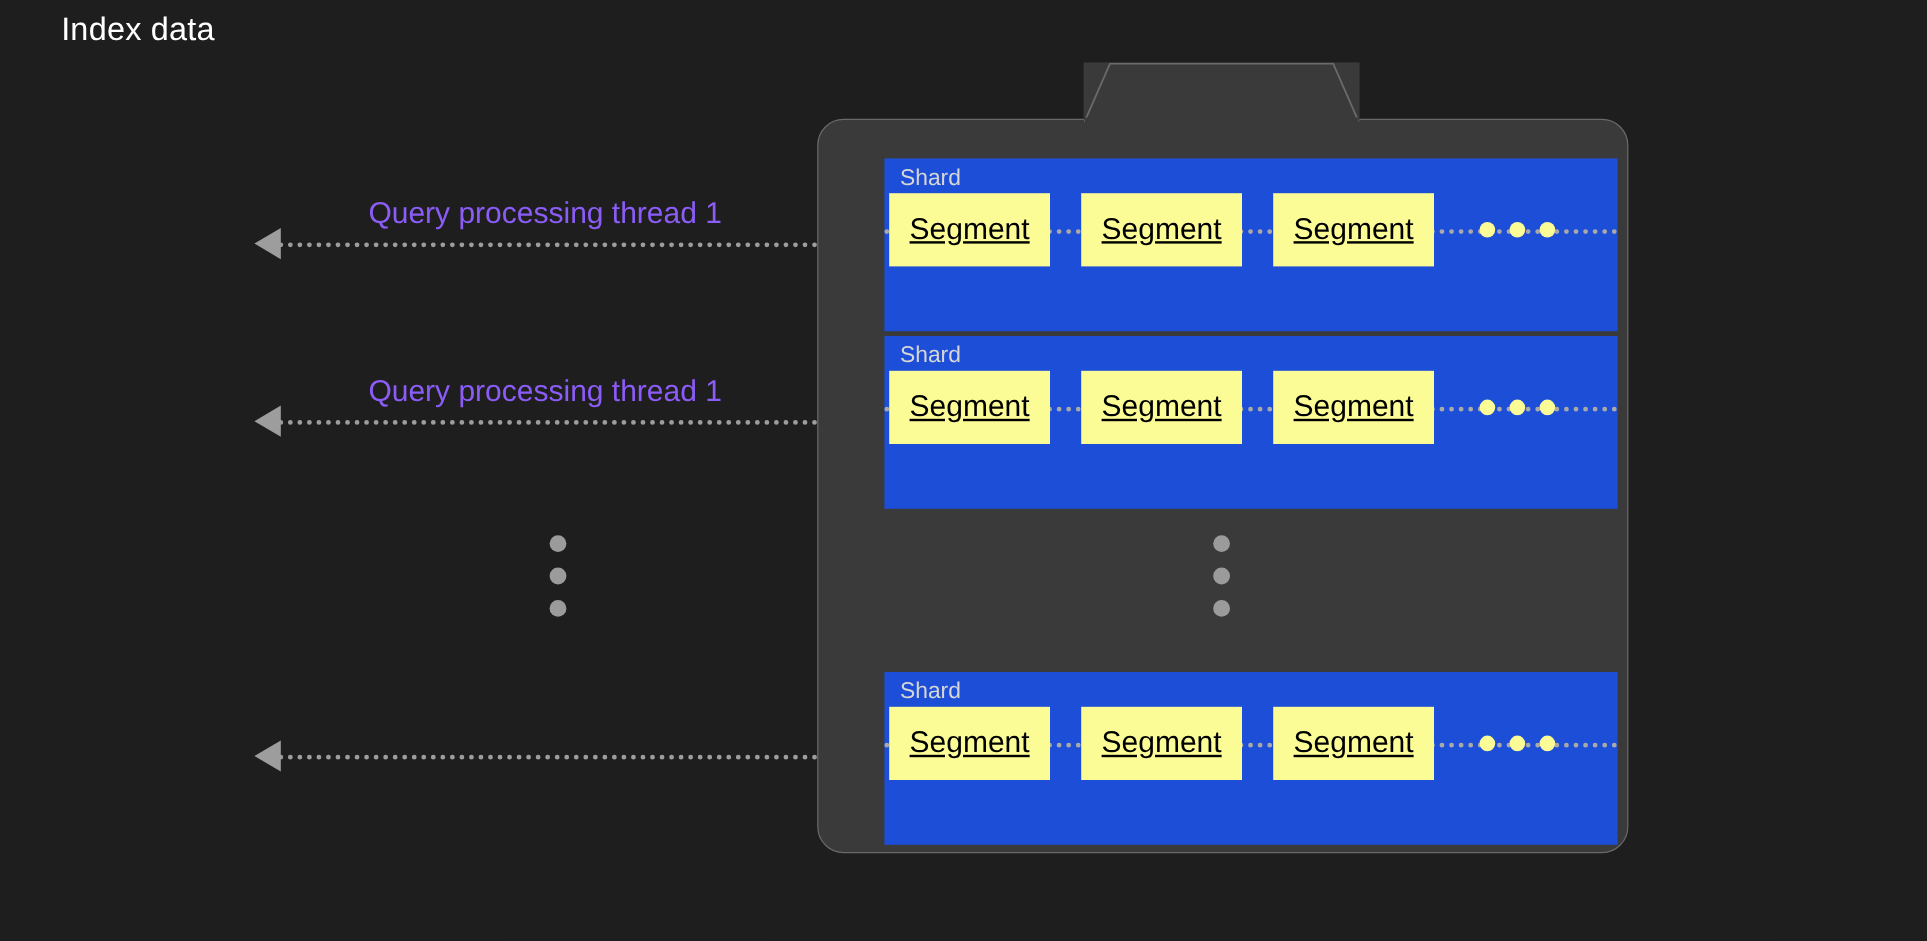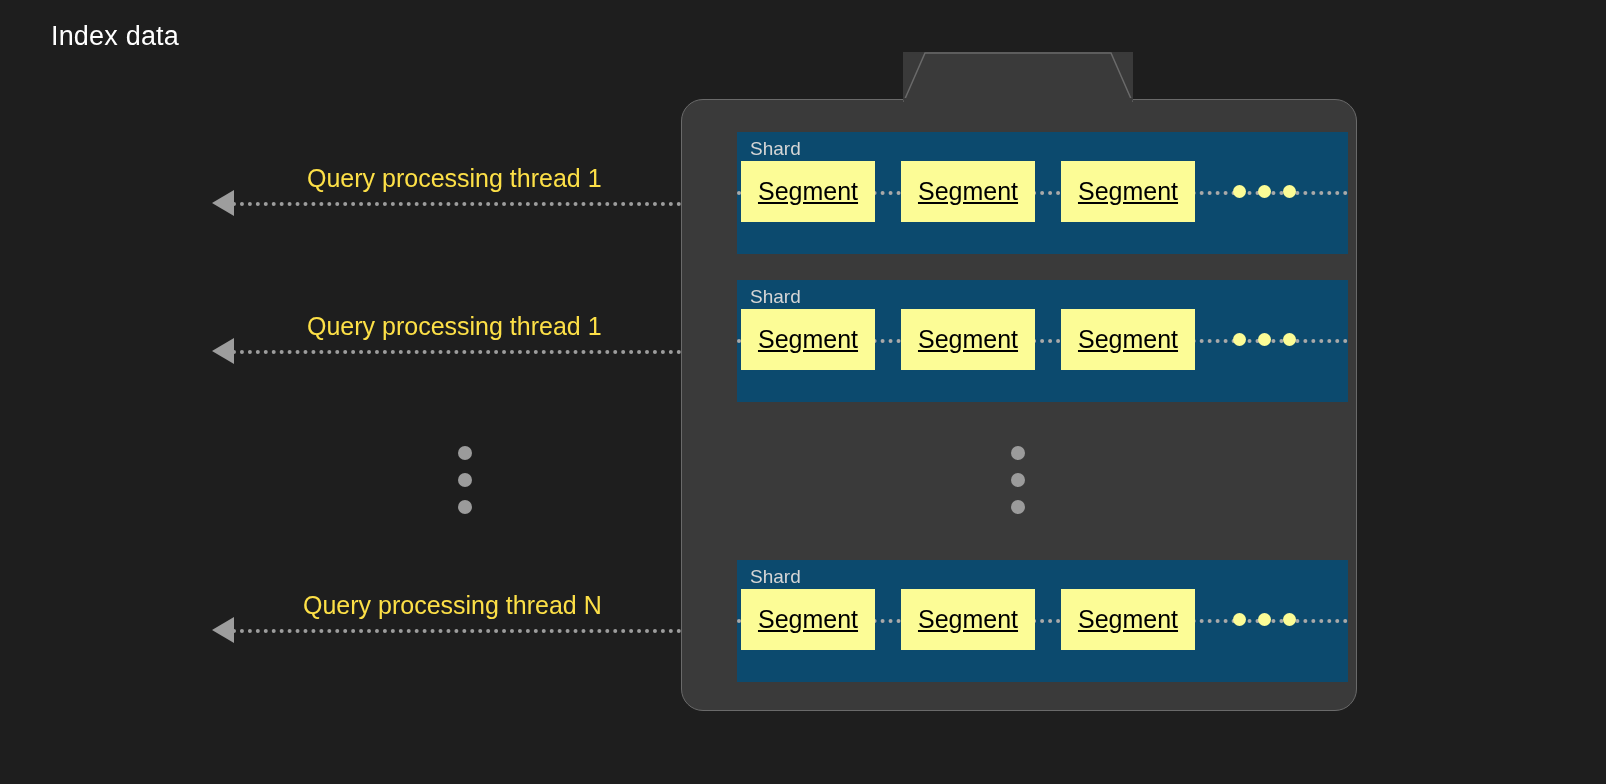--- a/index.html
+++ b/index.html
@@ -47,39 +47,39 @@
   }
   .index-tab-shape {
     position: absolute;
     left: 0; top: 0;
     width: 230px;
     height: 50px;
   }
   .index-tab-label {
     position: absolute;
     left: 0;
-    top: 12px;
+    top: 0;
     width: 230px;
     height: 49px;
     display: flex;
     align-items: center;
     justify-content: center;
     color: #ffffff;
     font-size: 27px;
     letter-spacing: 0.2px;
     z-index: 4;
   }
 
   
   .shard {
     position: absolute;
     left: 737px;
     width: 611px;
-    height: 122px;
-    background: #0c4a6e;
+    height: 144px;
+    background: #1d4ed8;
   }
   .shard-label {
     position: absolute;
     left: 13px;
     top: 6px;
     color: #d6d6d6;
     font-size: 19px;
   }
 
   .segment {
@@ -112,21 +112,21 @@
     width: 13px;
     height: 13px;
     border-radius: 50%;
     background: #fcfc96;
     z-index: 2;
   }
 
   
   .thread-label {
     position: absolute;
-    color: #fde047;
+    color: #8b5cf6;
     font-size: 25px;
     white-space: nowrap;
   }
   .thread-line {
     position: absolute;
     height: 0;
     border-top: 4px dotted #9d9d9d;
   }
   .arrow-head {
     position: absolute;
@@ -158,21 +158,20 @@
 <div id="canvas">
 
   <div class="thread-label" style="left:307px; top:164px;">Query processing thread 1</div>
   <div class="arrow-head" style="left:212px; top:190px;"></div>
   <div class="thread-line" style="left:232px; top:202px; width:505px;"></div>
 
   <div class="thread-label" style="left:307px; top:312px;">Query processing thread 1</div>
   <div class="arrow-head" style="left:212px; top:338px;"></div>
   <div class="thread-line" style="left:232px; top:350px; width:505px;"></div>
 
-  <div class="thread-label" style="left:303px; top:591px;">Query processing thread N</div>
   <div class="arrow-head" style="left:212px; top:617px;"></div>
   <div class="thread-line" style="left:232px; top:629px; width:505px;"></div>
 
   <div class="vdots" style="left:458px; top:446px;">
     <span></span>
     <span></span>
     <span></span>
   </div>
 
   <div class="index-container"></div>

